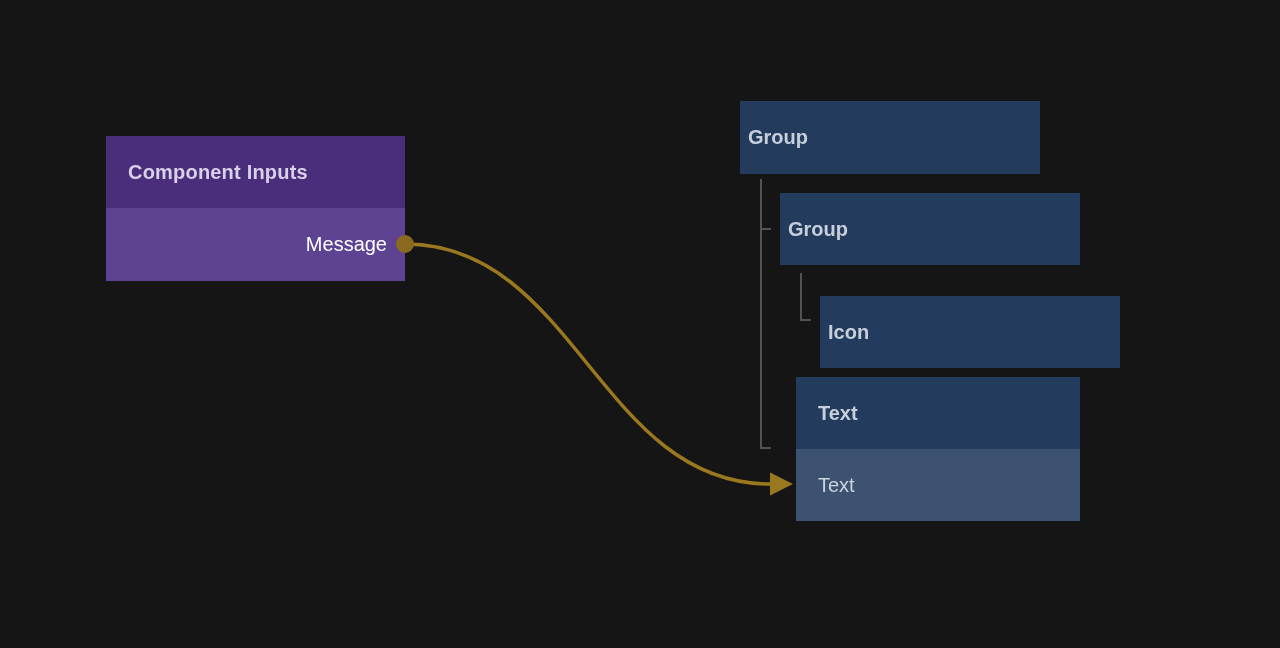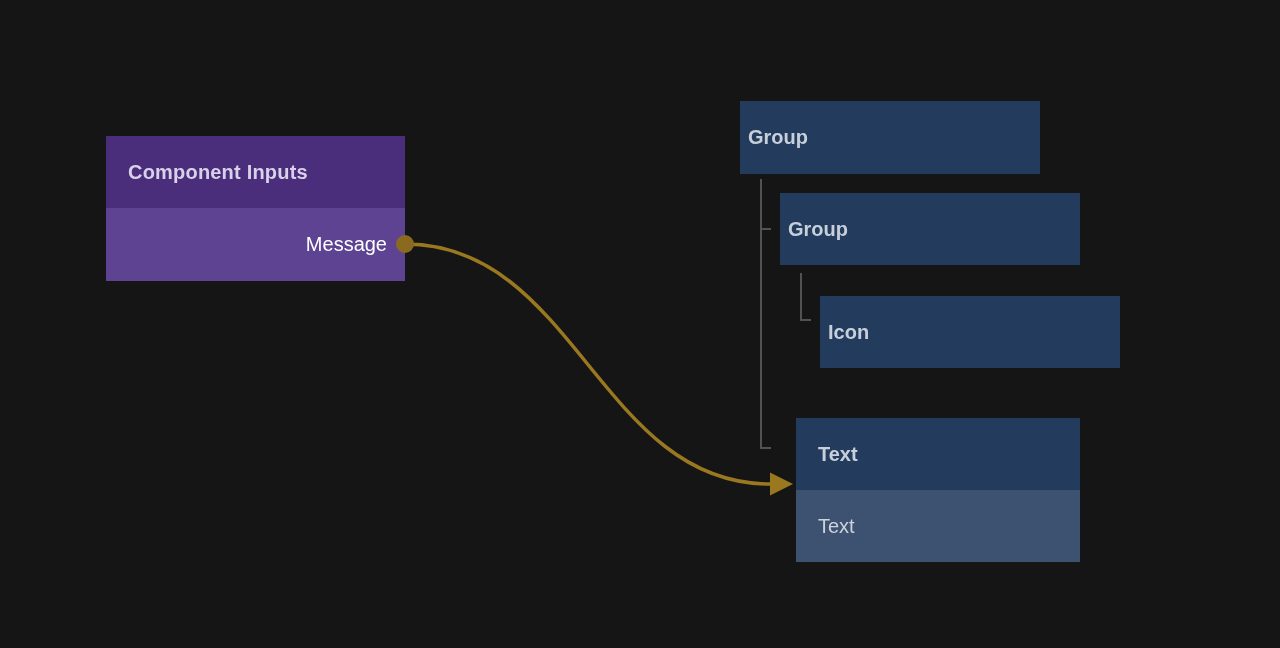--- a/index.html
+++ b/index.html
@@ -45,21 +45,20 @@
     width: 300px;
     display: flex;
     align-items: center;
     padding-left: 8px;
     font-size: 20px;
     font-weight: 600;
   }
   .text-node {
     display: block;
     padding-left: 16px;
-    margin-top: 41px;
   }
   .tree-subheader {
     height: 72px;
     display: flex;
     align-items: center;
     padding-left: 22px;
     font-size: 20px;
     font-weight: 600;
   }
   .tree-subrow {

